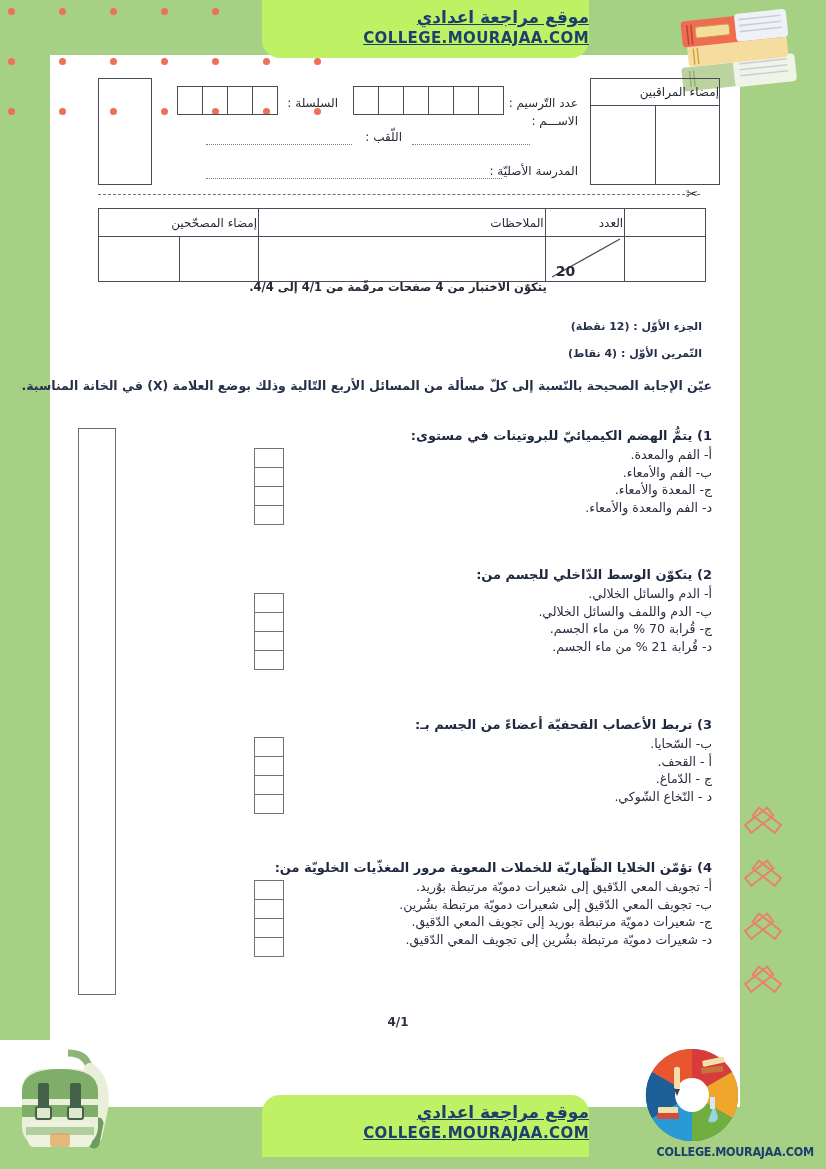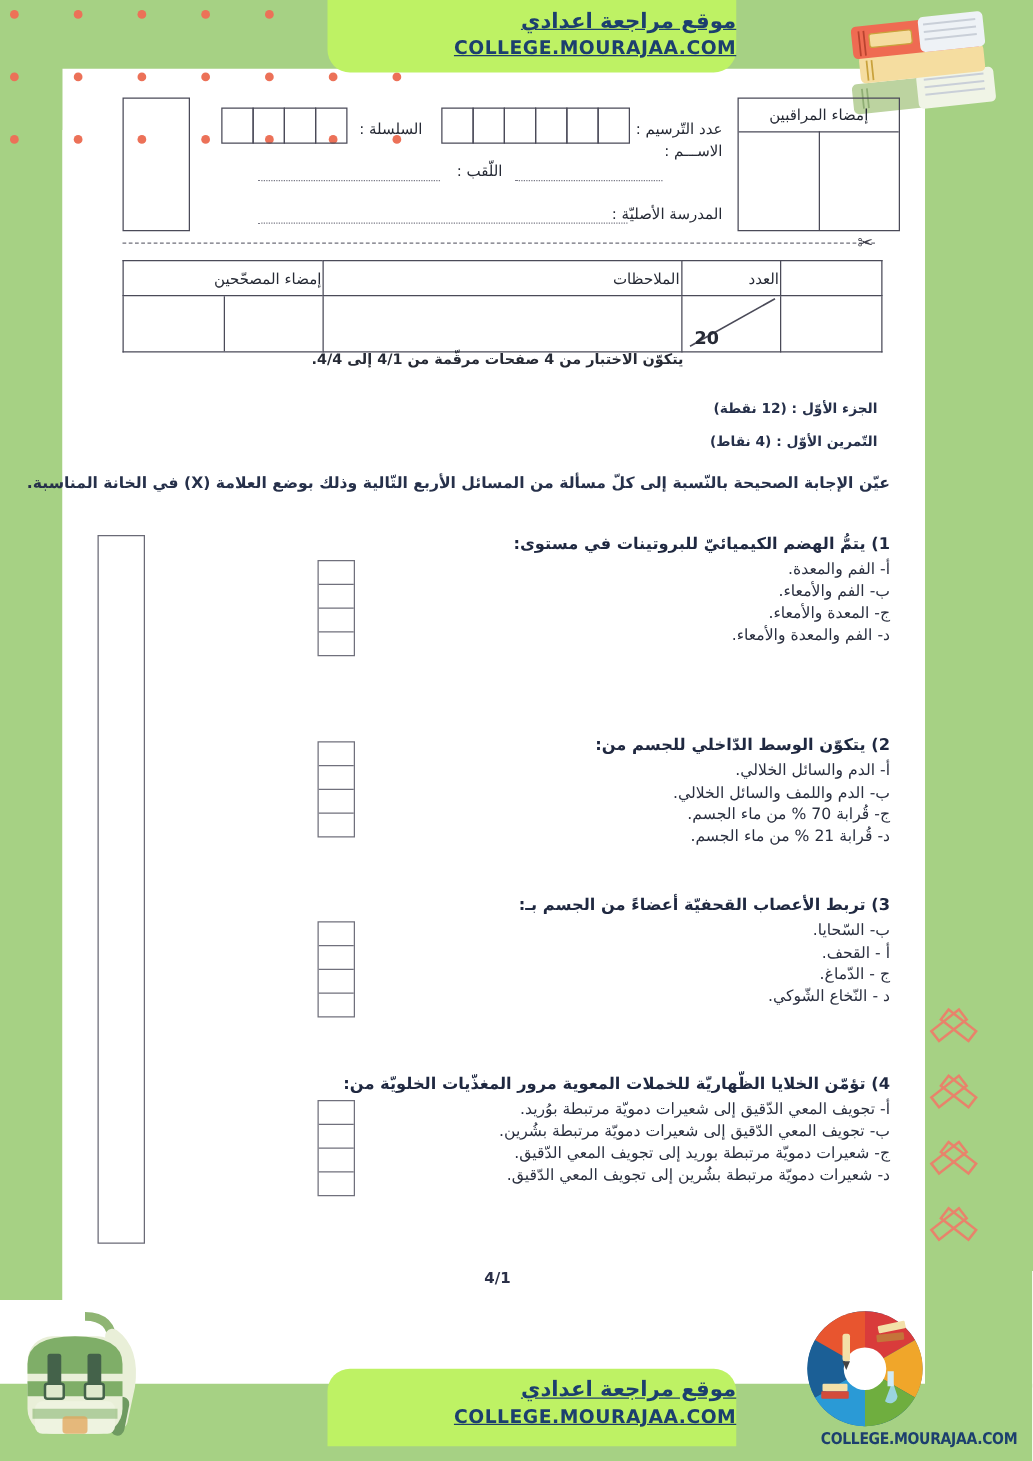--- a/index.html
+++ b/index.html
@@ -145,21 +145,21 @@
   }
   .sig-box {
     position: absolute;
     right: 0; top: 0;
     width: 128px; height: 105px;
     border: 1.3px solid #4a4a58;
   }
   .sig-box .hdr {
     height: 26px;
     border-bottom: 1.3px solid #4a4a58;
-    text-align: center;
+    text-align: right;
     font-size: 12px;
     line-height: 26px;
   }
   .sig-box .split {
     position: absolute;
     left: 50%; top: 26px; bottom: 0;
     border-right: 1.3px solid #4a4a58;
   }
   .small-box {
     position: absolute;
@@ -475,21 +475,21 @@
       <div class="opt">ج- المعدة والأمعاء.</div>
       <div class="opt">د- الفم والمعدة والأمعاء.</div>
     </div>
     <div class="boxes" style="left:176px; top:378px;">
       <div></div>
       <div></div>
       <div></div>
       <div></div>
     </div>
 
-    <div class="q" style="top:519px;">
+    <div class="q" style="top:497px;">
       <div class="qtitle">2) يتكوّن الوسط الدّاخلي للجسم من:</div>
       <div class="opt">أ-  الدم والسائل الخلالي.</div>
       <div class="opt">ب- الدم واللمف والسائل الخلالي.</div>
       <div class="opt">ج- قُرابة 70 % من ماء الجسم.</div>
       <div class="opt">د-  قُرابة 21 % من ماء الجسم.</div>
     </div>
     <div class="boxes" style="left:176px; top:523px;">
       <div></div>
       <div></div>
       <div></div>

